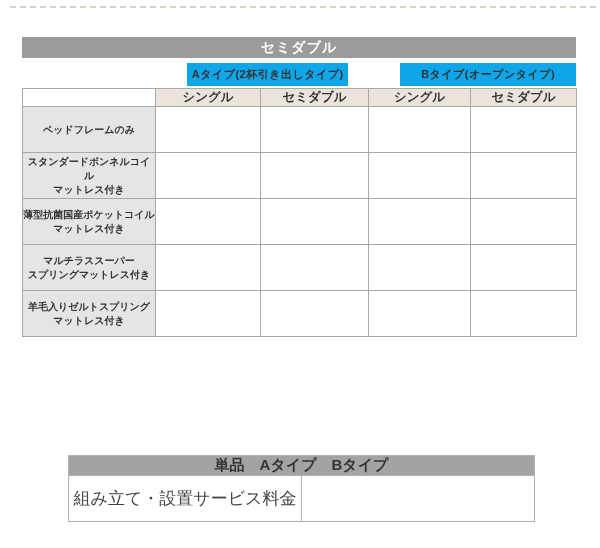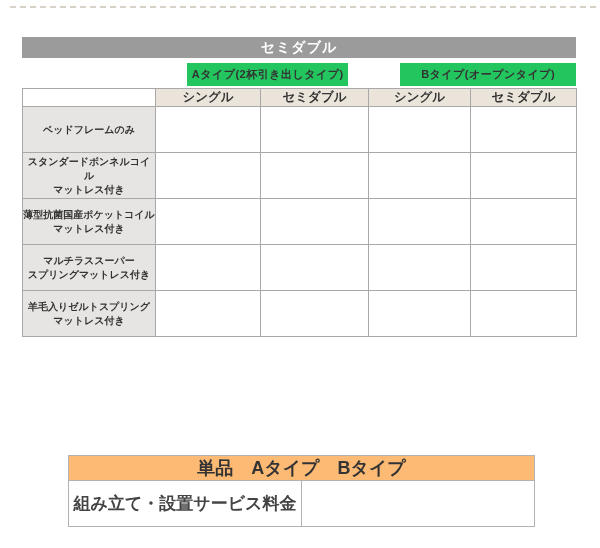--- a/index.html
+++ b/index.html
@@ -18,21 +18,21 @@
   }
   .main-wrap { position:absolute; left:22px; top:37px; width:554px; }
   .title-bar {
     height:21px; line-height:21px;
     background:#9b9b9b; color:#ffffff;
     font-size:14px; font-weight:bold; text-align:center;
     letter-spacing:1px;
   }
   .group-row { display:flex; margin-left:133px; margin-top:5px; height:23px; }
   .group-cell {
-    background:#22c55e; color:#333;
+    background:#0ea5e9; color:#333;
     font-size:11px; font-weight:bold;
     display:flex; align-items:center; justify-content:center;
     letter-spacing:0.5px;
     margin-left:32px;
   }
   .group-cell.a { width:192px; margin-right:20px; }
   .group-cell.b { width:209px; }
   table.spec {
     margin-top:2px; width:554px;
     border-collapse:collapse; table-layout:fixed;
@@ -49,24 +49,24 @@
     font-size:10px; font-weight:bold; line-height:14px;
     text-align:center; vertical-align:middle;
     white-space:pre-line; color:#333;
   }
   table.spec tr.data-row { height:46px;padding-left:29px; }
   table.spec td.price-cell { background:#ffffff; }
   table.service {
     position:absolute; left:68px; top:455px; width:467px;
     border-collapse:collapse; table-layout:fixed;
   }
-  table.service td { border:1px solid #b2b2b2;font-weight:bold; }
+  table.service td { border:1px solid #b2b2b2; }
   table.service td.svc-header {
-    height:20px; background:#fdba74;
-    font-size:18px; font-weight:bold; text-align:center; color:#333;
+    height:20px; background:#a3a3a3;
+    font-size:15px; font-weight:bold; text-align:center; color:#333;
   }
   table.service tr.svc-row { height:46px; }
   table.service td.svc-label {
     width:227px;
     font-family:"Liberation Serif","DejaVu Serif",serif;
     font-size:17px; color:#444;
     text-align:center; vertical-align:middle;
   }
   table.service td.svc-value { background:#ffffff; }
 </style>

